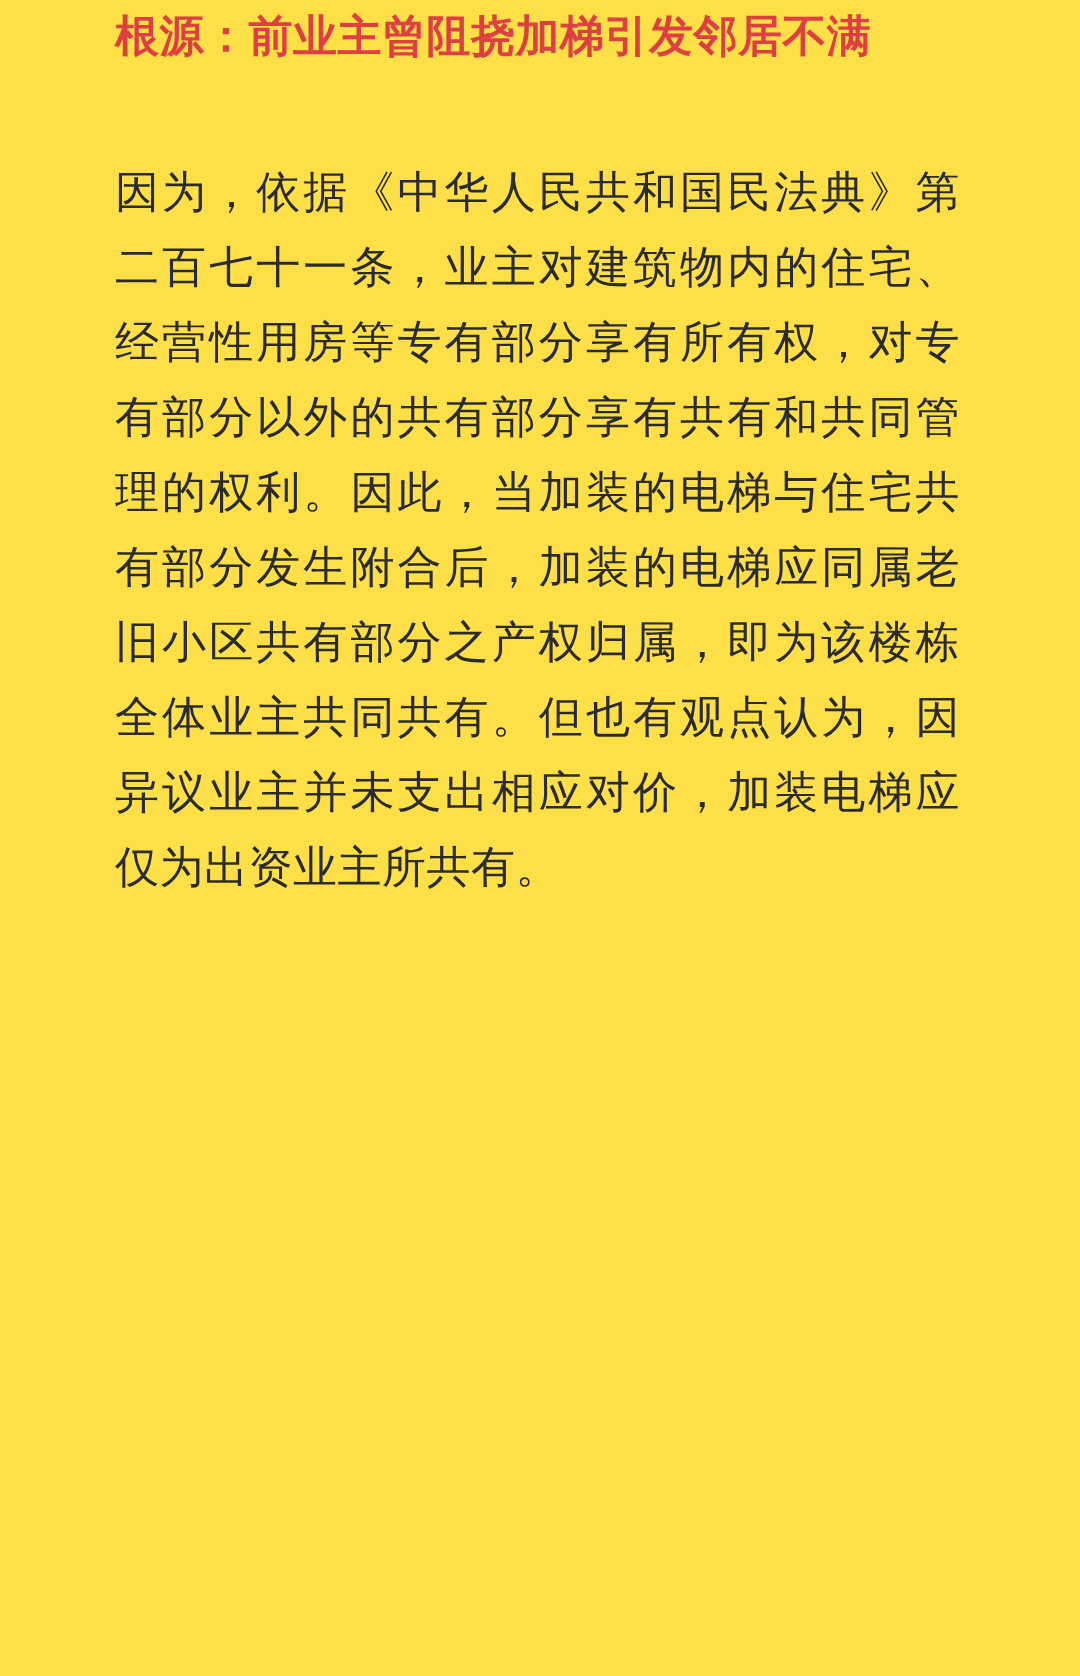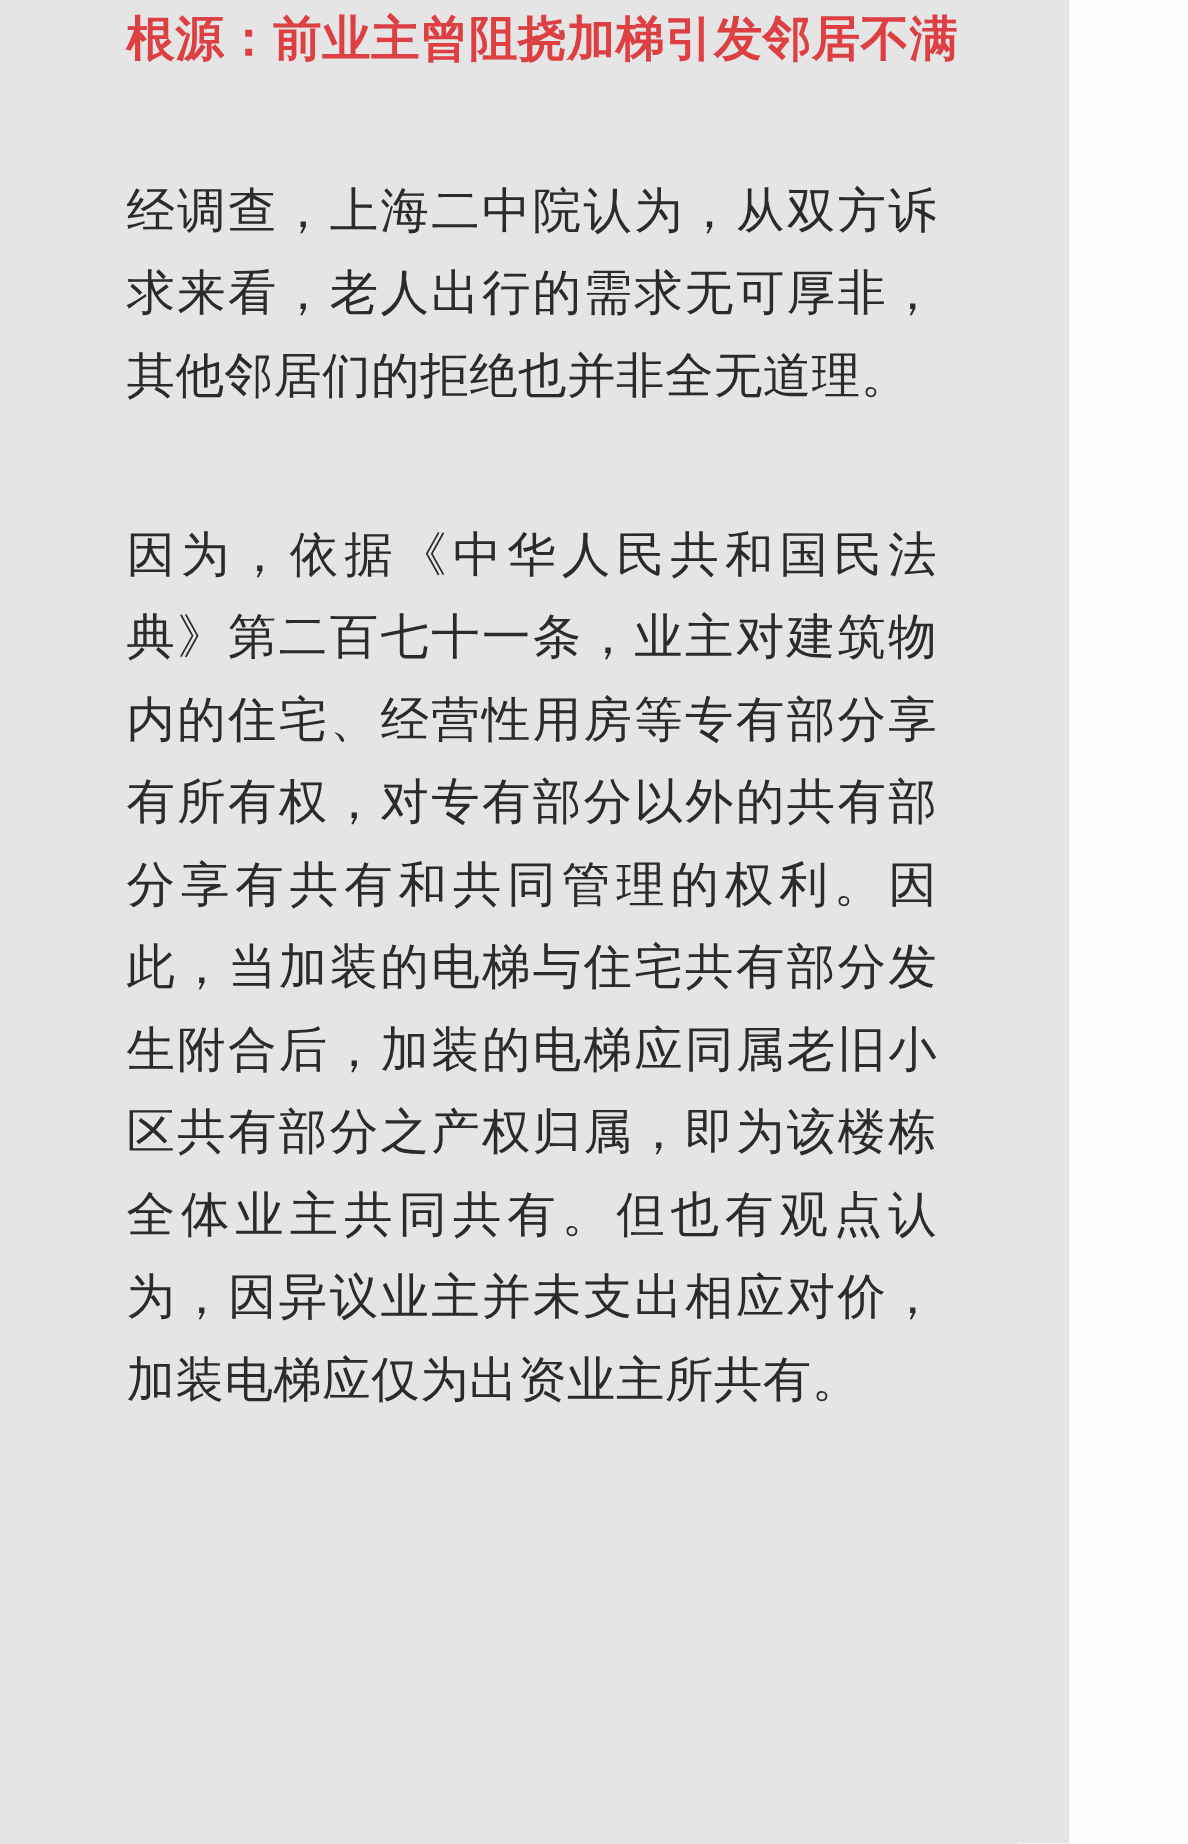--- a/index.html
+++ b/index.html
@@ -2,24 +2,24 @@
 <html><head>
 <meta charset="utf-8">
 <style>
   html, body {
     margin: 0;
     padding: 0;
     background: #fcfcfc;
   }
   .page {
     position: relative;
-    width: 972px;
+    width: 1080px;
     height: 1676px;
     overflow: hidden;
-    background: #e5e5e5;
+    background: #fde047;
     box-sizing: border-box;
     padding: 0 120px 0 115px;
     font-family: "Liberation Sans", sans-serif;
   }
   .heading {
     margin: 6px 0 0 0;
     font-size: 44px;
     line-height: 60px;
     font-weight: 700;
     color: #dd3f43;
@@ -36,17 +36,16 @@
     text-justify: inter-character;
     word-break: normal;
   }
 </style>
 </head>
 <body>
 
 <div class="page">
   <h1 class="heading">根源：前业主曾阻挠加梯引发邻居不满</h1>
 
-  <p class="para">经调查，上海二中院认为，从双方诉求来看，老人出行的需求无可厚非，其他邻居们的拒绝也并非全无道理。</p>
 
 
   <p class="para">因为，依据《中华人民共和国民法典》第二百七十一条，业主对建筑物内的住宅、经营性用房等专有部分享有所有权，对专有部分以外的共有部分享有共有和共同管理的权利。因此，当加装的电梯与住宅共有部分发生附合后，加装的电梯应同属老旧小区共有部分之产权归属，即为该楼栋全体业主共同共有。但也有观点认为，因异议业主并未支出相应对价，加装电梯应仅为出资业主所共有。</p>
 </div>
 
 </body></html>

